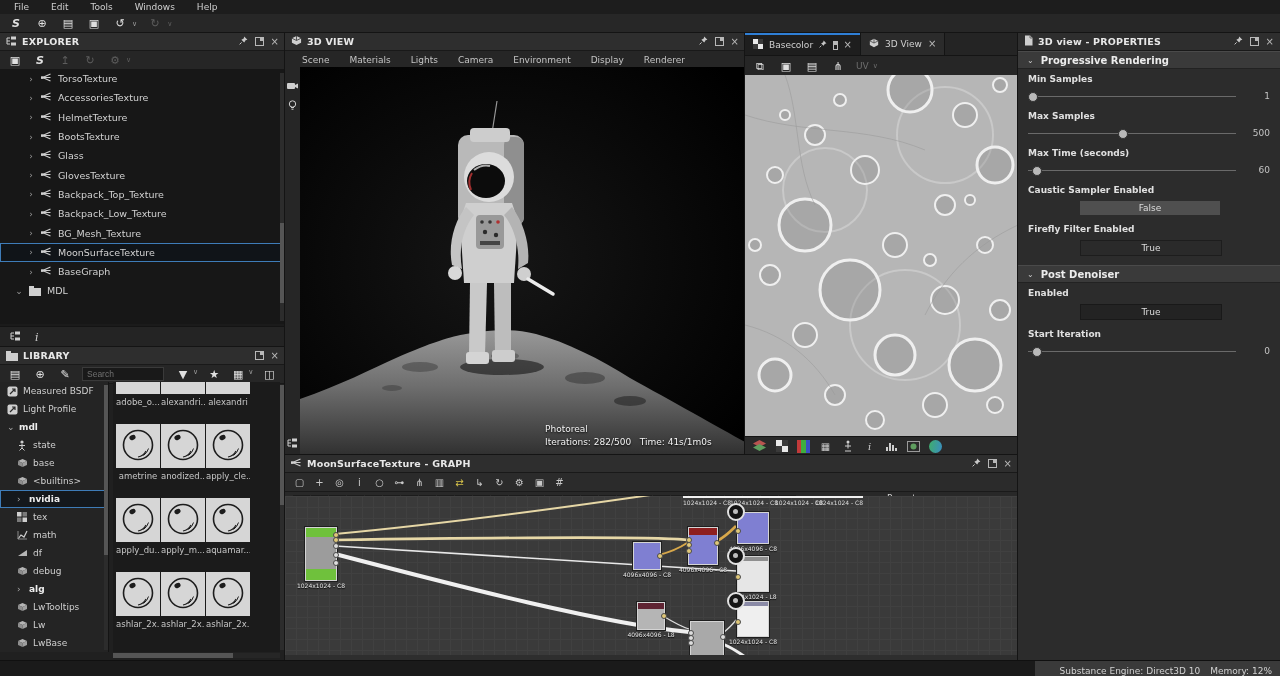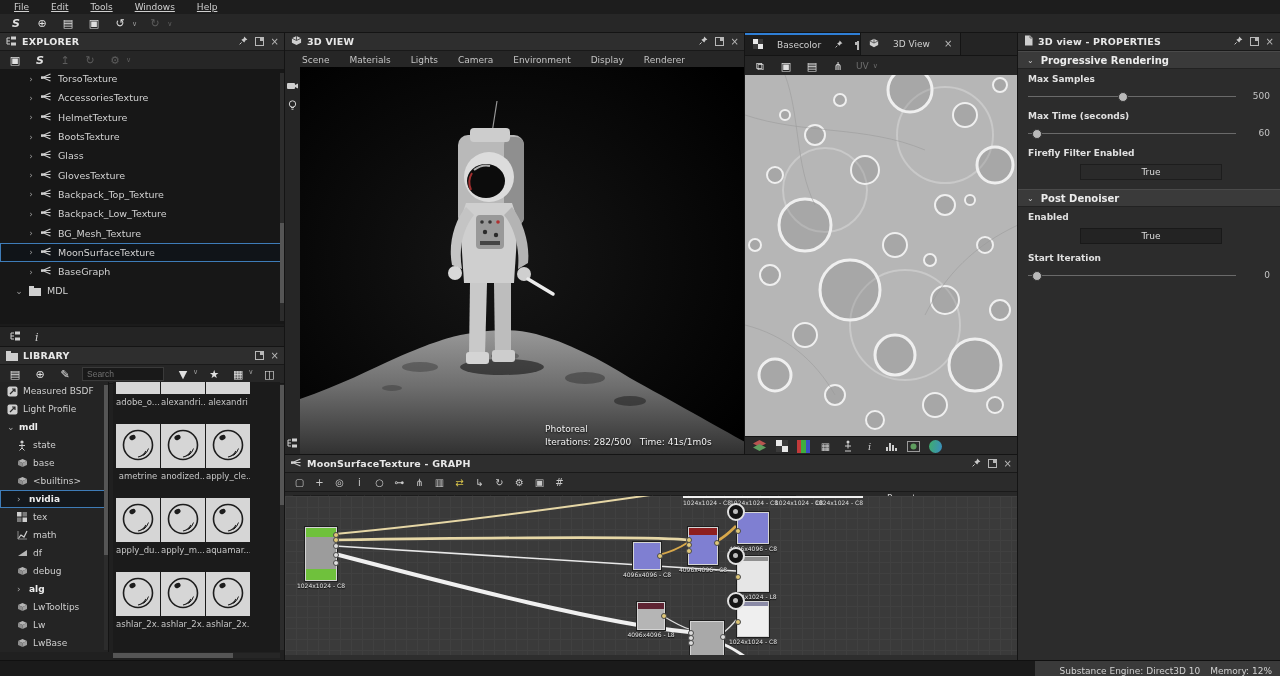--- a/index.html
+++ b/index.html
@@ -1,21 +1,21 @@
 <!DOCTYPE html>
 <html><head>
 <meta charset="utf-8">
 <style>
   html,body{margin:0;padding:0;}
   body{width:1280px;height:676px;background:#1e1e1e;font-family:"DejaVu Sans",sans-serif;
        color:#c8c8c8;overflow:hidden;position:relative;font-size:10px;-webkit-font-smoothing:antialiased;}
   .panel{position:absolute;outline:1px solid #141414;background:#232323;}
   
   #menubar{position:absolute;left:0;top:0;width:1280px;height:14px;background:#1d1d1d;display:flex;align-items:center;gap:2px;padding-left:4px;z-index:5;}
-  .mitem{padding:0 10px;font-size:9px;color:#cfcfcf;cursor:default;text-decoration:underline;}
+  .mitem{padding:0 10px;font-size:9px;color:#cfcfcf;cursor:default;}
   #main-toolbar{position:absolute;left:0;top:14px;width:1280px;height:19px;background:#272727;display:flex;align-items:center;gap:10px;padding-left:8px;border-bottom:1px solid #151515;}
   .tbico{font-size:11px;color:#e0e0e0;width:16px;text-align:center;}
   .tbico.logo{font-weight:bold;font-style:italic;}
   .tchev{font-size:7px;color:#9a9a9a;margin-left:-6px;}
   .dis{color:#5d5d5d !important;}
   
   .phd{height:17px;background:#2e2e2e;display:flex;align-items:center;gap:5px;padding:0 6px;border-bottom:1px solid #191919;}
   .phd .t{font-weight:bold;font-size:9.5px;color:#e8e8e8;letter-spacing:.2px;white-space:nowrap;}
   .wctl{margin-left:auto;display:flex;gap:7px;align-items:center;}
   .wbtn{color:#b8b8b8;font-size:10px;line-height:10px;}
@@ -63,21 +63,21 @@
   #view3d{left:285px;top:33px;width:460px;height:422px;background:#101010;}
   #v3-menus{height:17px;background:#262626;display:flex;align-items:center;gap:2px;padding-left:8px;border-bottom:1px solid #141414;}
   .v3m{padding:0 9px;font-size:9px;color:#c4c4c4;}
   #v3-strip{position:absolute;left:0;top:34px;width:15px;bottom:0;background:#262626;border-right:1px solid #151515;}
   #v3-strip .sic{position:absolute;left:2px;width:11px;text-align:center;color:#cfcfcf;font-size:9px;}
   #viewport{position:absolute;left:15px;top:34px;right:0;bottom:0;background:#000;overflow:hidden;}
   #v3-overlay{position:absolute;left:245px;bottom:6px;color:#f2f2f2;text-shadow:0 1px 2px #000;font-size:9px;line-height:13px;}
   
   #tex2d{left:745px;top:33px;width:273px;height:422px;background:#1c1c1c;}
   #tabbar{height:22px;background:#242424;display:flex;border-bottom:1px solid #141414;}
-  .tab{display:flex;align-items:center;gap:14px;padding:0 8px;font-size:9px;color:#cfcfcf;}
+  .tab{display:flex;align-items:center;gap:6px;padding:0 8px;font-size:9px;color:#cfcfcf;}
   .tab.active{background:#1e1e1e;border-top:2px solid #2f7fd6;width:99px;}
   .tab.inactive{background:#2b2b2b;border-right:1px solid #141414;border-left:1px solid #141515;}
   #tex-tools{height:20px;background:#262626;display:flex;align-items:center;gap:10px;padding:0 7px;border-bottom:1px solid #141414;}
   #uv-select{color:#6d6d6d;font-size:9px;display:flex;gap:4px;align-items:center;}
   #tex-canvas{position:absolute;left:0;top:42px;width:273px;height:362px;background:#b6b6b6;}
   #tex-bottom{position:absolute;left:0;bottom:0;width:273px;height:18px;background:#2a2a2a;display:flex;align-items:center;gap:9px;padding-left:8px;border-top:1px solid #151515;}
   .bic{width:13px;height:13px;display:inline-flex;align-items:center;justify-content:center;font-size:10px;color:#cfcfcf;}
   .i-rgb{background:linear-gradient(90deg,#c23a3a 0 33%,#3fae3f 33% 66%,#3a4ec2 66%);}
   .i-colorwheel{border-radius:50%;background:linear-gradient(100deg,#3fae6a,#3a8ec2);}
   
@@ -916,38 +916,51 @@
         <span class="float-ico"></span>
         <span class="wbtn">×</span>
       </span>
     </div>
     <div id="props-body">
         <div class="psec">
           <span class="chev">⌄</span>
           <span class="st">Progressive Rendering</span>
         </div>
         <div class="pfield">
+          <div class="plabel">Min Samples</div>
+          <div class="prow">
+            <div class="ptrack">
+              <span class="phandle" style="left: calc(2% - 4px);"></span>
+            </div>
+            <span class="pval">1</span>
+          </div>
+        </div>
+        <div class="pfield">
           <div class="plabel">Max Samples</div>
           <div class="prow">
             <div class="ptrack">
               <span class="phandle" style="left: calc(45% - 4px);"></span>
             </div>
             <span class="pval">500</span>
           </div>
         </div>
         <div class="pfield">
           <div class="plabel">Max Time (seconds)</div>
           <div class="prow">
             <div class="ptrack">
               <span class="phandle" style="left: calc(4% - 4px);"></span>
             </div>
             <span class="pval">60</span>
           </div>
         </div>
         <div class="pfield">
+          <div class="plabel">Caustic Sampler Enabled</div>
+          <div class="pbtn light">False</div>
+        </div>
+        <div class="pfield">
           <div class="plabel">Firefly Filter Enabled</div>
           <div class="pbtn dark">True</div>
         </div>
         <div class="psec">
           <span class="chev">⌄</span>
           <span class="st">Post Denoiser</span>
         </div>
         <div class="pfield">
           <div class="plabel">Enabled</div>
           <div class="pbtn darker">True</div>

